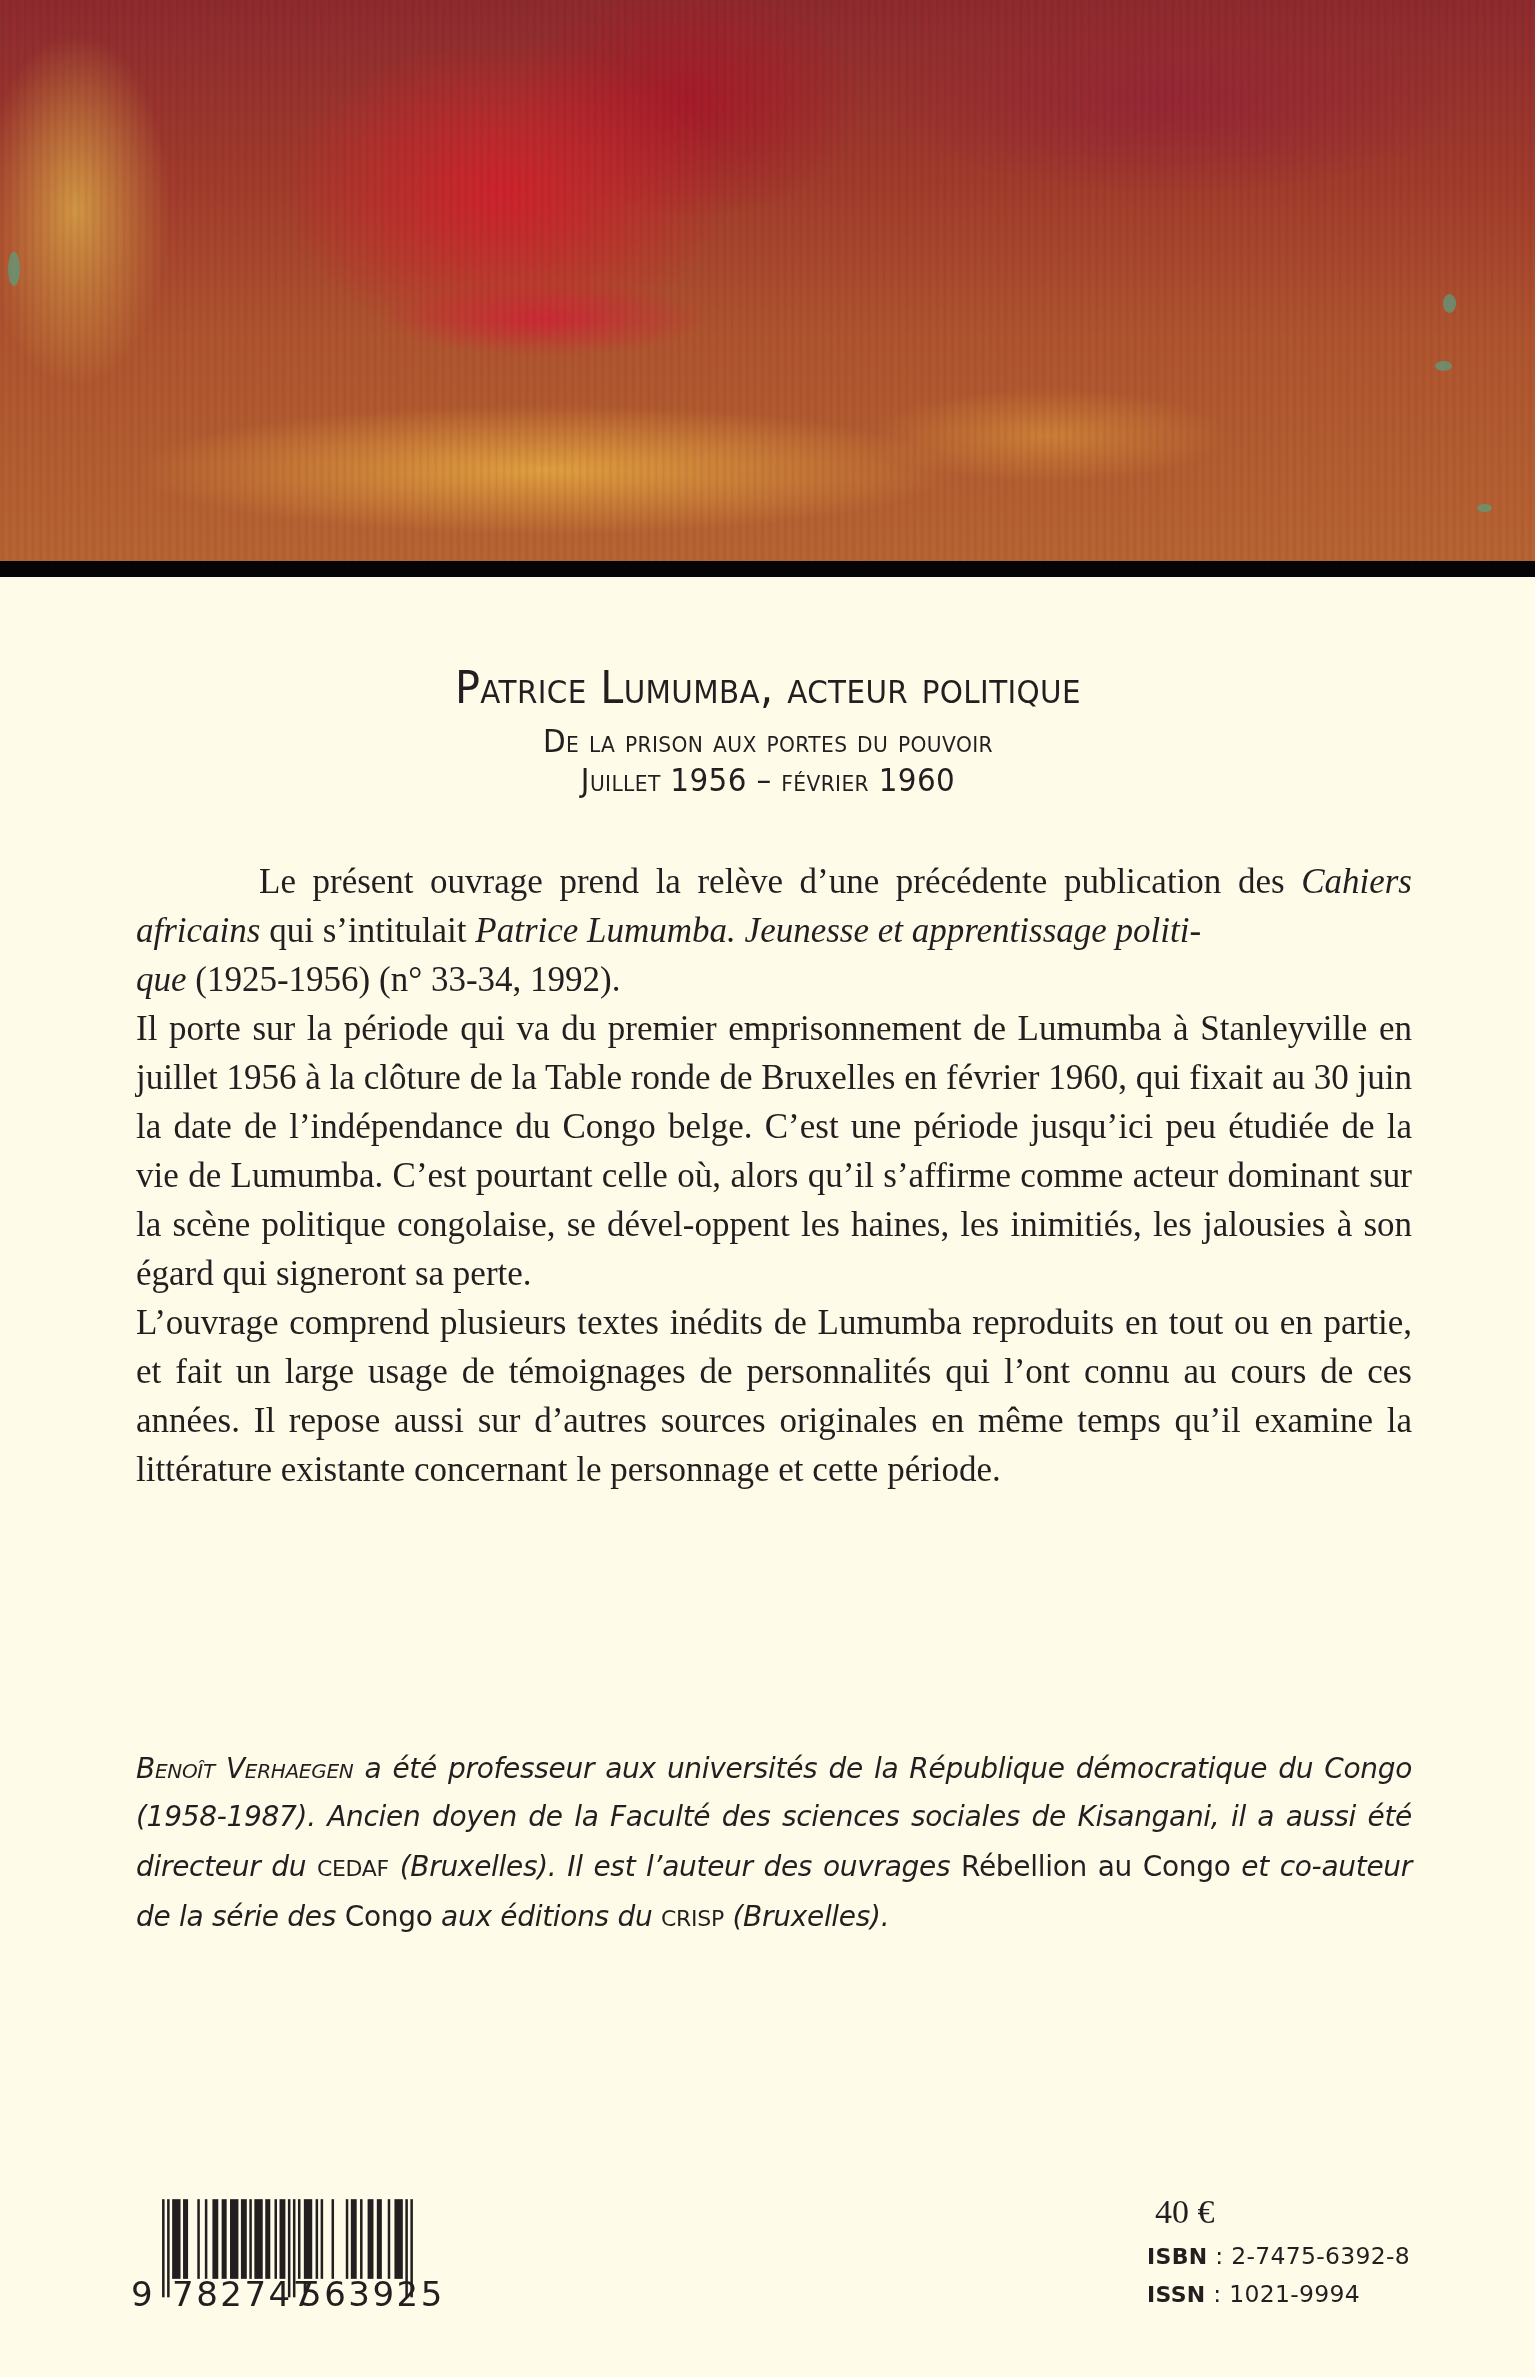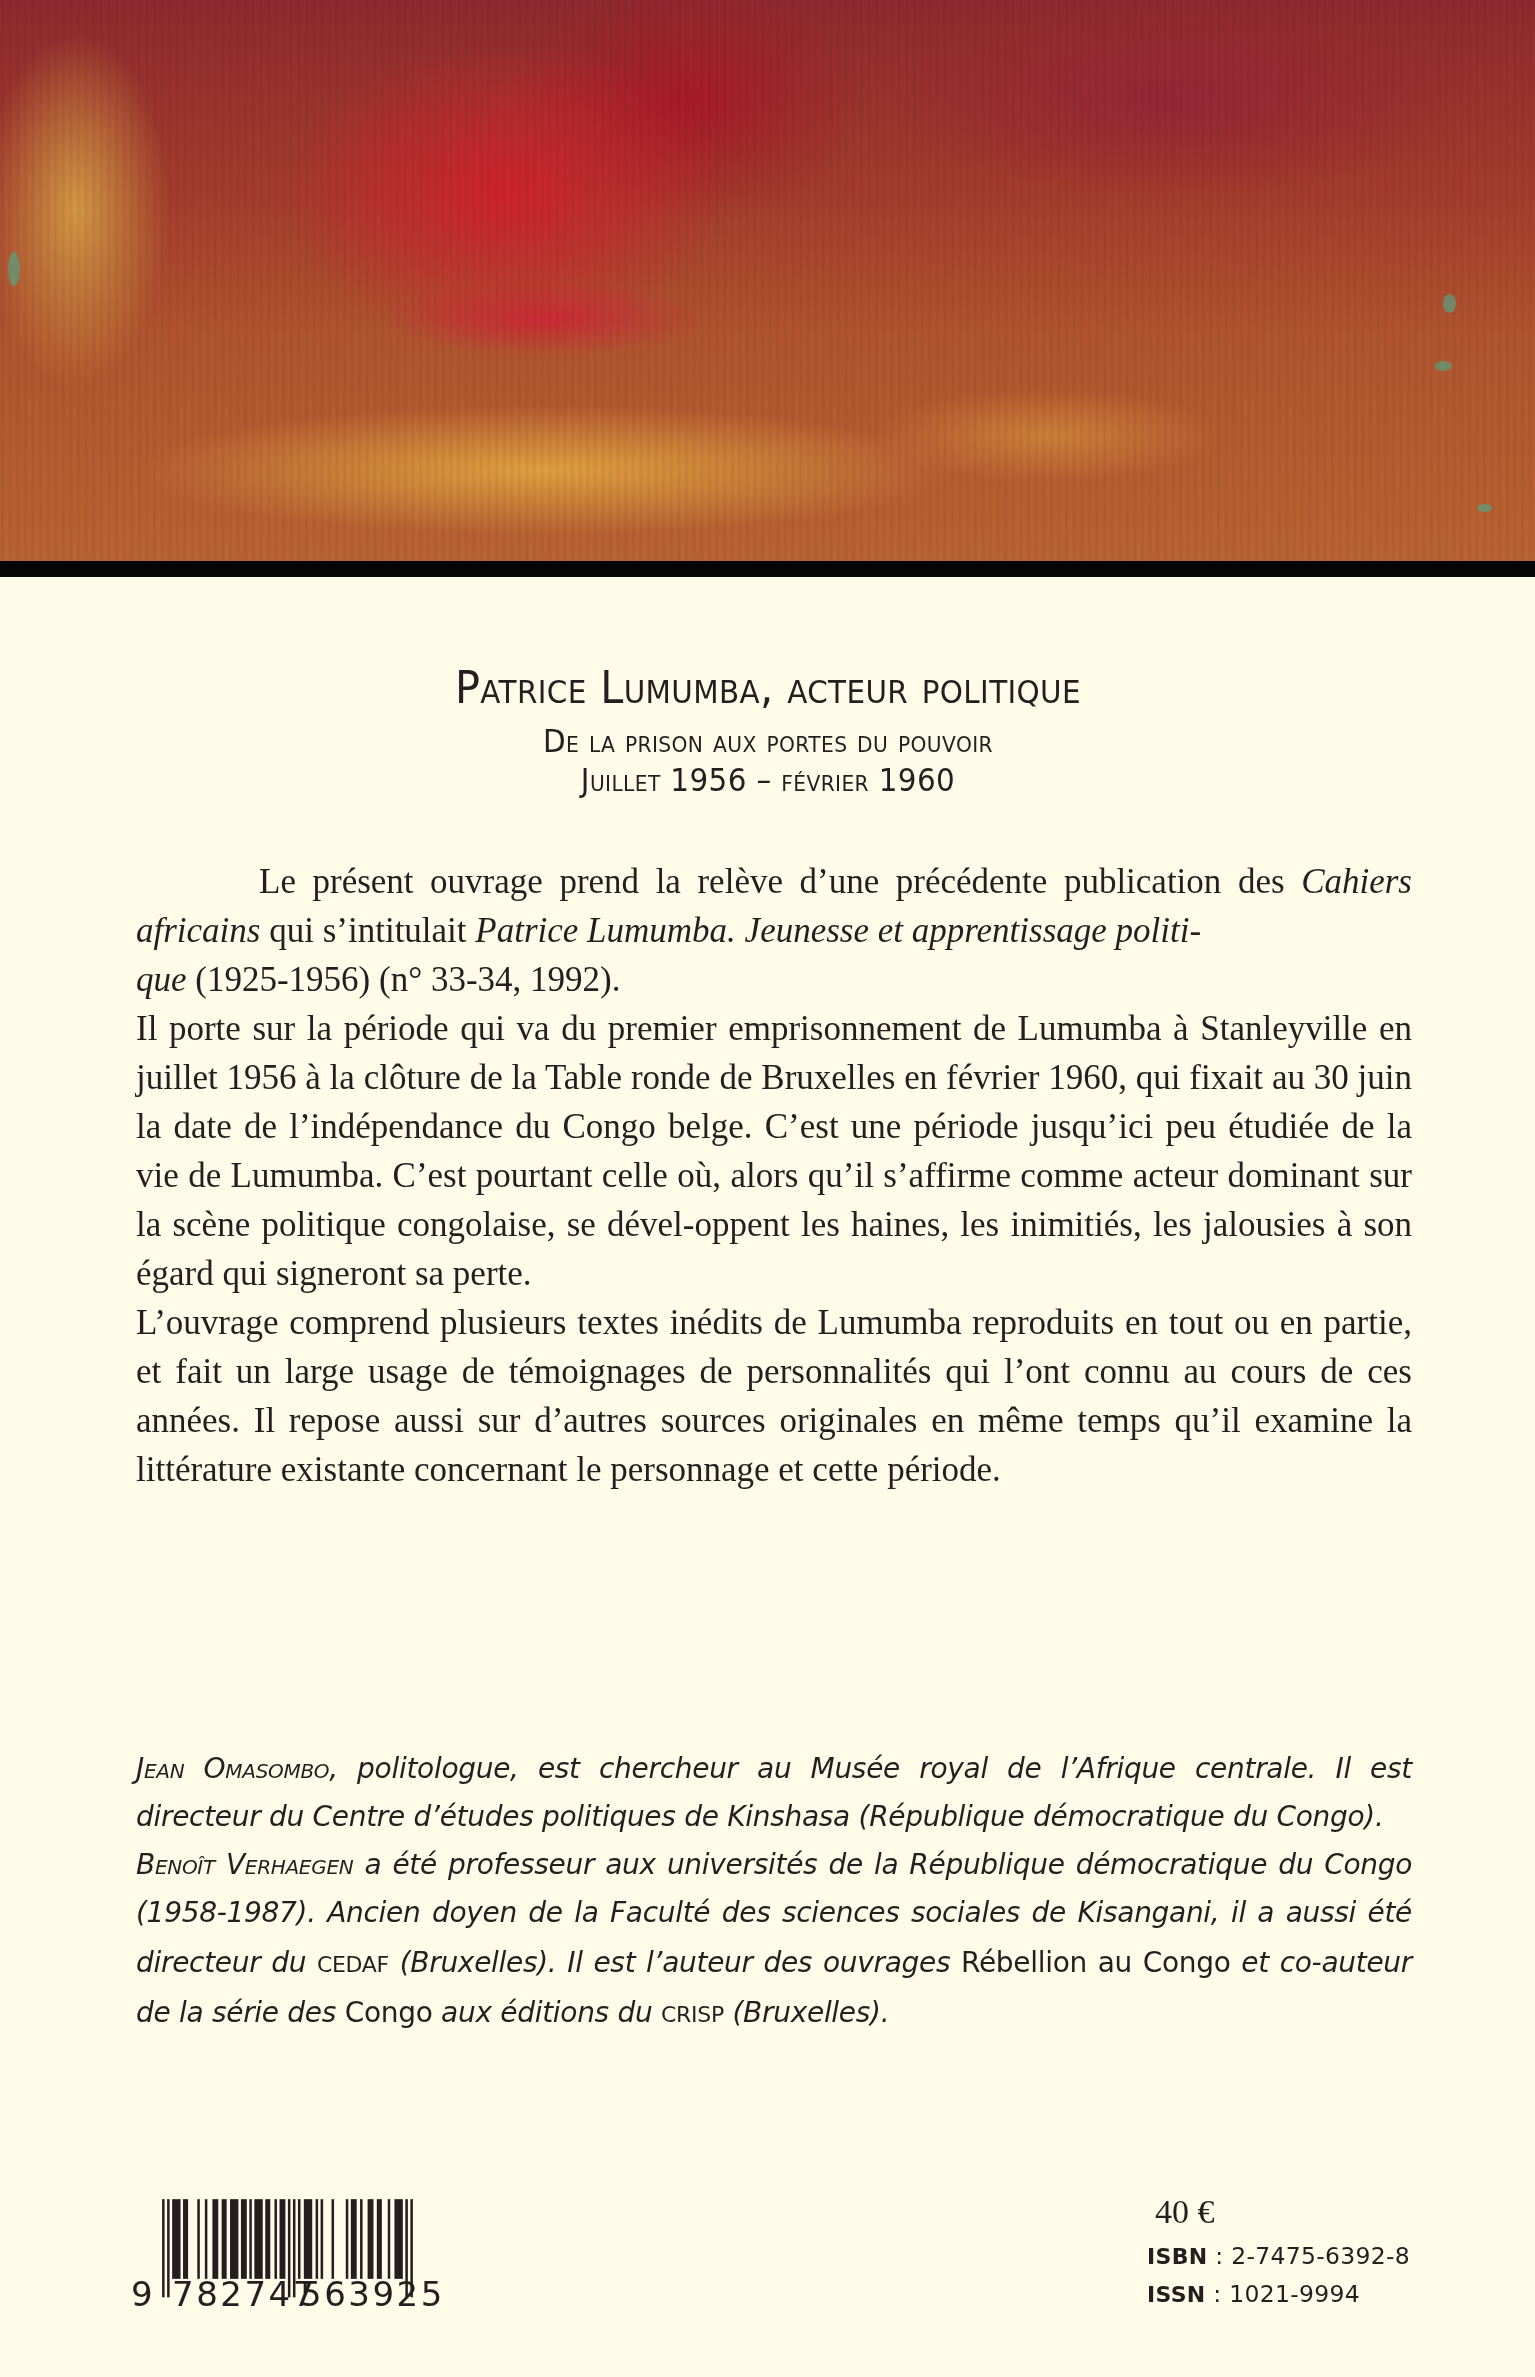--- a/index.html
+++ b/index.html
@@ -134,21 +134,20 @@
   <div class="dates">Juillet 1956 – février 1960</div>
 </div>
 
 <div class="body-text">
   <p class="first"><span>Le présent ouvrage prend la relève d’une précédente publication des </span><em>Cahiers africains</em><span> qui s’intitulait </span><em>Patrice Lumumba. Jeunesse et apprentissage politi-<br>que</em><span> (1925-1956) (n° 33-34, 1992).</span></p>
   <p>Il porte sur la période qui va du premier emprisonnement de Lumumba à Stanleyville en juillet 1956 à la clôture de la Table ronde de Bruxelles en février 1960, qui fixait au 30 juin la date de l’indépendance du Congo belge. C’est une période jusqu’ici peu étudiée de la vie de Lumumba. C’est pourtant celle où, alors qu’il s’affirme comme acteur dominant sur la scène politique congolaise, se dével-oppent les haines, les inimitiés, les jalousies à son égard qui signeront sa perte.</p>
   <p>L’ouvrage comprend plusieurs textes inédits de Lumumba reproduits en tout ou en partie, et fait un large usage de témoignages de personnalités qui l’ont connu au cours de ces années. Il repose aussi sur d’autres sources originales en même temps qu’il examine la littérature existante concernant le personnage et cette période.</p>
 </div>
 
 <div class="bios">
-  <p><span class="name">Jean Omasombo</span><span>, politologue, est chercheur au Musée royal de l’Afrique centrale. Il est directeur du Centre d’études politiques de Kinshasa (République démocratique du Congo).</span></p>
   <p><span class="name">Benoît Verhaegen</span><span> a été professeur aux universités de la République démocratique du Congo (1958-1987). Ancien doyen de la Faculté des sciences sociales de Kisangani, il a aussi été directeur du </span><span class="sc">cedaf</span><span> (Bruxelles). Il est l’auteur des ouvrages </span><span class="roman">Rébellion au Congo</span><span> et co-auteur de la série des </span><span class="roman">Congo</span><span> aux éditions du </span><span class="sc">crisp</span><span> (Bruxelles).</span></p>
 </div>
 
 <div class="barcode-wrap">
   <svg width="302" height="101" viewBox="0 0 360 120">
     <g fill="#231f20">
       <rect x="43" y="0" width="3" height="117"></rect>
       <rect x="49" y="0" width="3" height="117"></rect>
       <rect x="55" y="0" width="10" height="95"></rect>
       <rect x="68" y="0" width="6" height="95"></rect>

